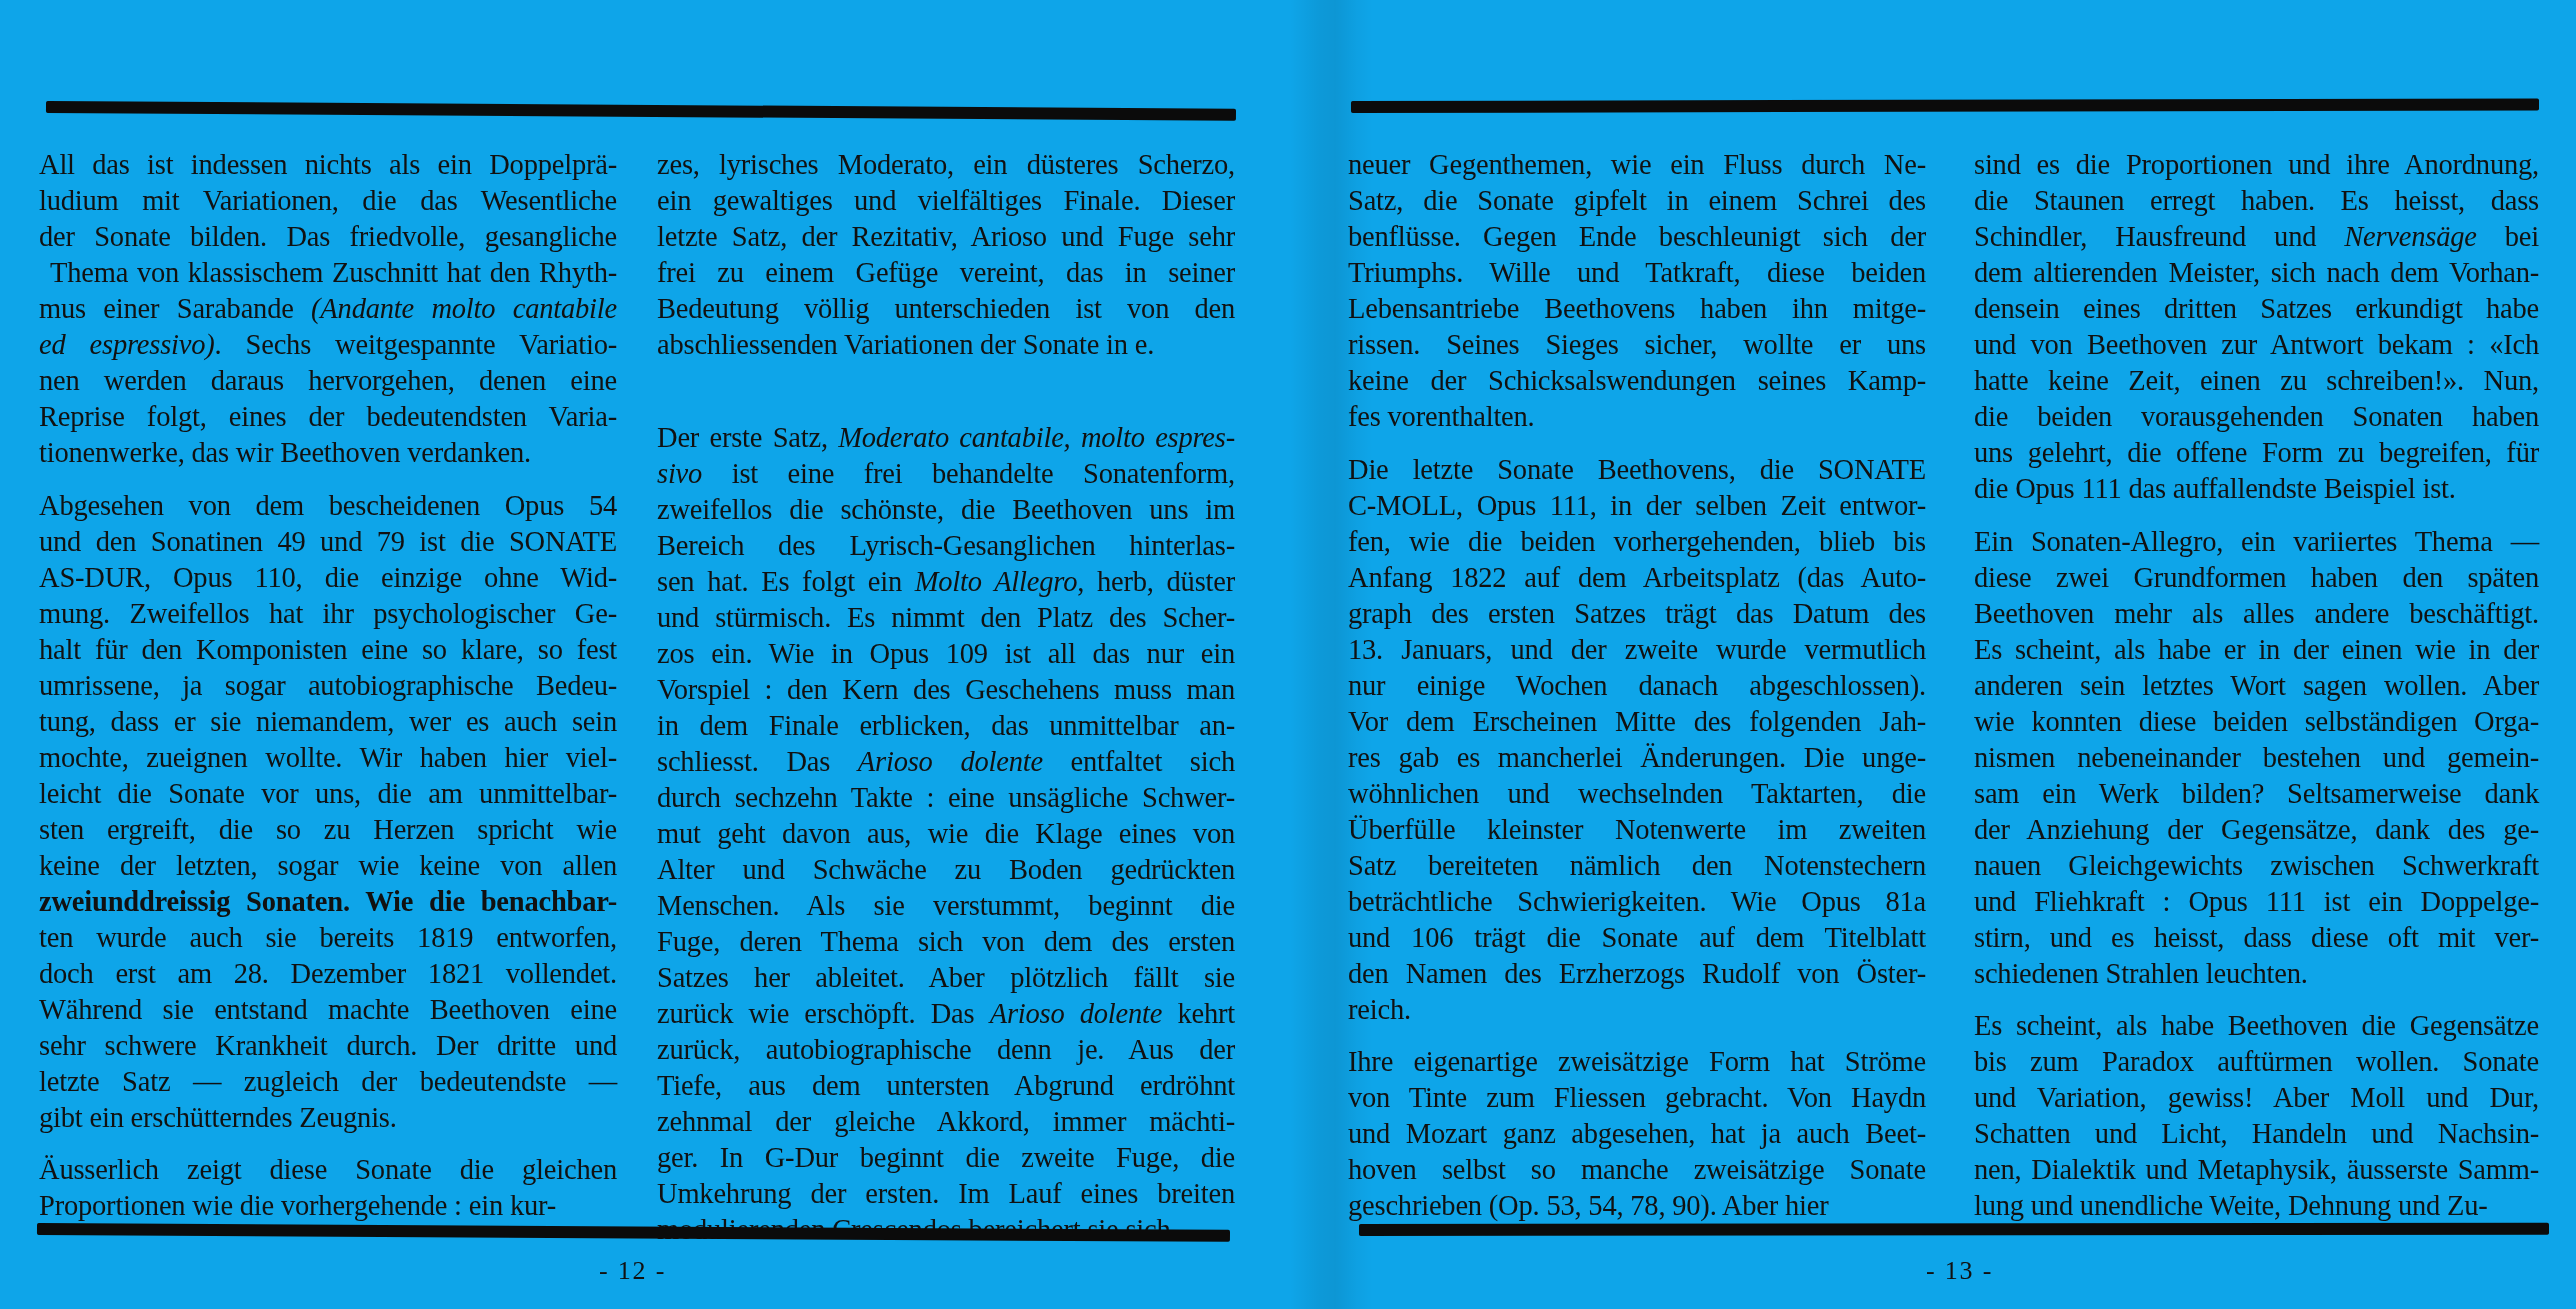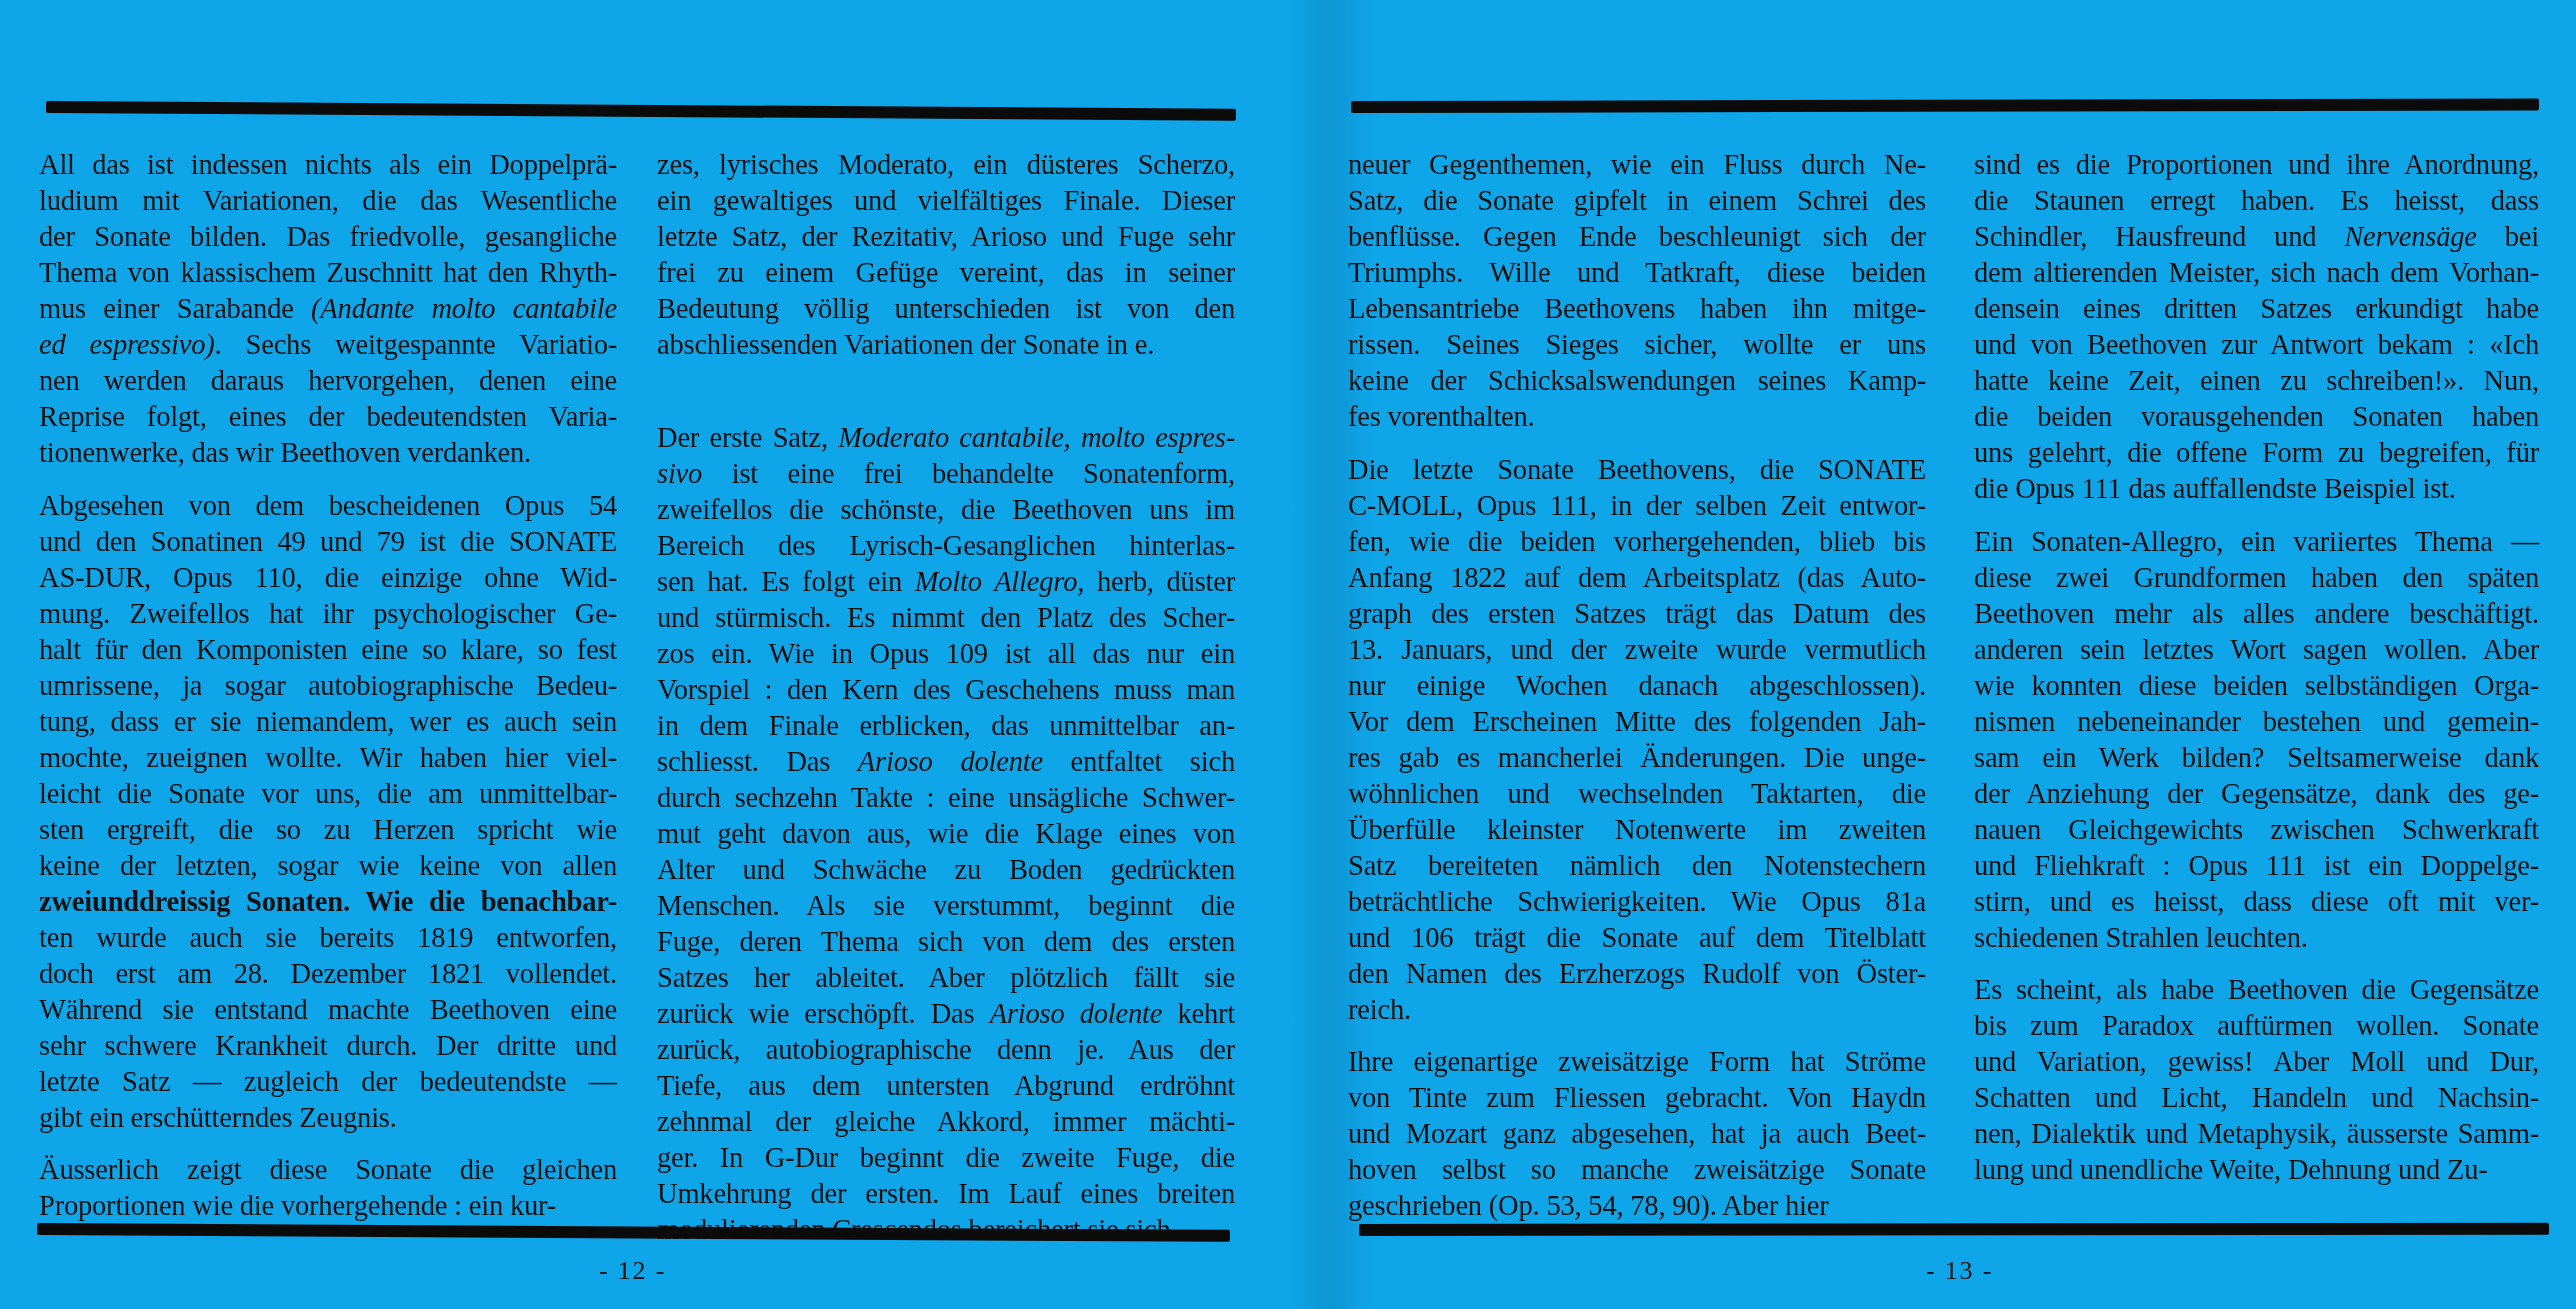--- a/index.html
+++ b/index.html
@@ -35,21 +35,21 @@
   <div class="gutter"></div>
 
   <div class="rule tl"></div>
   <div class="rule tr"></div>
 
   <div class="col c1">
       <div class="para">
         <span class="line"><span class="seg" style="white-space: normal;">All das ist indessen nichts als ein Doppelprä-</span></span>
         <span class="line"><span class="seg" style="white-space: normal;">ludium mit Variationen, die das Wesentliche</span></span>
         <span class="line"><span class="seg" style="white-space: normal;">der Sonate bilden. Das friedvolle, gesangliche</span></span>
-        <span class="line"><span class="seg" style="white-space: normal;">Thema von klassischem Zuschnitt hat den Rhyth-</span></span>
+        <span class="line"><span class="seg" style="white-space: normal; margin-left: 11px;">Thema von klassischem Zuschnitt hat den Rhyth-</span></span>
         <span class="line"><span class="seg" style="white-space: normal;">mus einer Sarabande </span><span class="seg it" style="white-space: normal;">(Andante molto cantabile</span></span>
         <span class="line"><span class="seg it" style="white-space: normal;">ed espressivo)</span><span class="seg" style="white-space: normal;">. Sechs weitgespannte Variatio-</span></span>
         <span class="line"><span class="seg" style="white-space: normal;">nen werden daraus hervorgehen, denen eine</span></span>
         <span class="line"><span class="seg" style="white-space: normal;">Reprise folgt, eines der bedeutendsten Varia-</span></span>
         <span class="line last"><span class="seg">tionenwerke, das wir Beethoven verdanken.</span></span>
       </div>
       <div class="para">
         <span class="line"><span class="seg" style="white-space: normal;">Abgesehen von dem bescheidenen Opus 54</span></span>
         <span class="line"><span class="seg" style="white-space: normal;">und den Sonatinen 49 und 79 ist die SONATE</span></span>
         <span class="line"><span class="seg" style="white-space: normal;">AS-DUR, Opus 110, die einzige ohne Wid-</span></span>
@@ -156,20 +156,21 @@
         <span class="line"><span class="seg" style="white-space: normal;">und von Beethoven zur Antwort bekam : «Ich</span></span>
         <span class="line"><span class="seg" style="white-space: normal;">hatte keine Zeit, einen zu schreiben!». Nun,</span></span>
         <span class="line"><span class="seg" style="white-space: normal;">die beiden vorausgehenden Sonaten haben</span></span>
         <span class="line"><span class="seg" style="white-space: normal;">uns gelehrt, die offene Form zu begreifen, für</span></span>
         <span class="line last"><span class="seg">die Opus 111 das auffallendste Beispiel ist.</span></span>
       </div>
       <div class="para">
         <span class="line"><span class="seg" style="white-space: normal;">Ein Sonaten-Allegro, ein variiertes Thema —</span></span>
         <span class="line"><span class="seg" style="white-space: normal;">diese zwei Grundformen haben den späten</span></span>
         <span class="line"><span class="seg" style="white-space: normal;">Beethoven mehr als alles andere beschäftigt.</span></span>
+        <span class="line"><span class="seg" style="white-space: normal;">Es scheint, als habe er in der einen wie in der</span></span>
         <span class="line"><span class="seg" style="white-space: normal;">anderen sein letztes Wort sagen wollen. Aber</span></span>
         <span class="line"><span class="seg" style="white-space: normal;">wie konnten diese beiden selbständigen Orga-</span></span>
         <span class="line"><span class="seg" style="white-space: normal;">nismen nebeneinander bestehen und gemein-</span></span>
         <span class="line"><span class="seg" style="white-space: normal;">sam ein Werk bilden? Seltsamerweise dank</span></span>
         <span class="line"><span class="seg" style="white-space: normal;">der Anziehung der Gegensätze, dank des ge-</span></span>
         <span class="line"><span class="seg" style="white-space: normal;">nauen Gleichgewichts zwischen Schwerkraft</span></span>
         <span class="line"><span class="seg" style="white-space: normal;">und Fliehkraft : Opus 111 ist ein Doppelge-</span></span>
         <span class="line"><span class="seg" style="white-space: normal;">stirn, und es heisst, dass diese oft mit ver-</span></span>
         <span class="line last"><span class="seg">schiedenen Strahlen leuchten.</span></span>
       </div>

